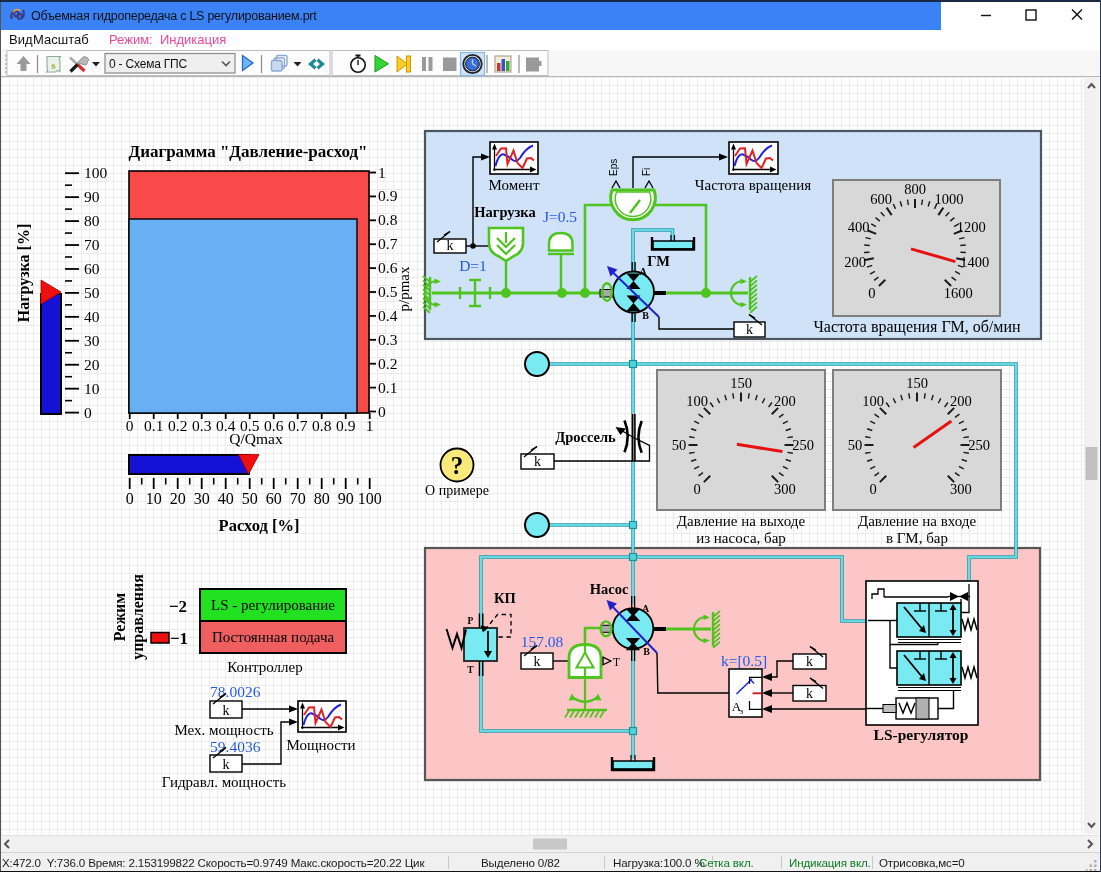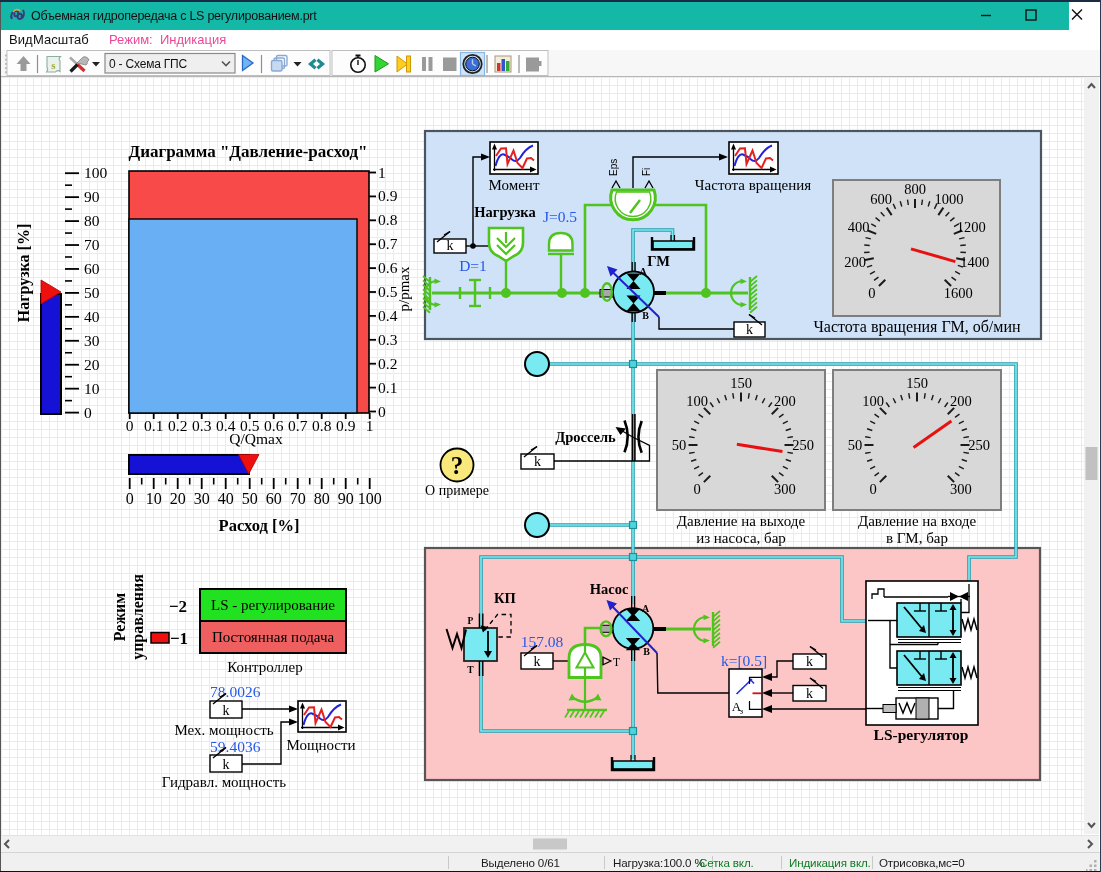--- a/index.html
+++ b/index.html
@@ -1,17 +1,17 @@
 <!DOCTYPE html>
 <html><head><meta charset="utf-8"><style>
 * { margin:0; padding:0; box-sizing:border-box; }
 body { width:1101px; height:872px; position:relative; overflow:hidden; background:#fff;
   font-family:"Liberation Sans", sans-serif; }
 #topstrip { position:absolute; left:0; top:0; width:1101px; height:2px; background:#1c2b45; }
-#titlebar { position:absolute; left:0; top:2px; width:1069px; height:28px; background:#14b8a6; }
+#titlebar { position:absolute; left:0; top:2px; width:941px; height:28px; background:#3b82f6; }
 #titlebar .t { position:absolute; left:31px; top:7px; font-size:12.5px; letter-spacing:-0.25px; color:#111; }
 #menubar { position:absolute; left:0; top:30px; width:1101px; height:19px; background:#fff; font-size:13px; color:#111;text-decoration:underline; }
 #toolbar { position:absolute; left:0; top:50px; width:1101px; height:27px; background:#f7f7f7; border-bottom:1px solid #b6b6b6; }
 #canvas { position:absolute; left:0; top:77px; width:1084px; height:758px; background:#fff;
   background-image:linear-gradient(#ebebeb 1px, transparent 1px), linear-gradient(90deg, #ebebeb 1px, transparent 1px);
   background-size:8px 8px; background-position:1px 0px; }
 #vsb { position:absolute; left:1084px; top:77px; width:15px; height:757px; background:#f1f1f1; }
 #hsb { position:absolute; left:0; top:835px; width:1099px; height:17px; background:#f1f1f1; border-top:1px solid #e2e2e2; }
 #status { position:absolute; left:0; top:852px; width:1101px; height:19px; background:#f0f0f0; border-top:1px solid #d4d4d4;
   font-size:11.6px; color:#1a1a1a; letter-spacing:-0.15px; }
@@ -685,22 +685,23 @@
  </svg>
 </div>
 <div id="hsb">
  <svg width="1099" height="16" viewBox="0 0 1099 16">
   <polyline points="9,4 5,8 9,12" fill="none" stroke="#555" stroke-width="2"></polyline>
   <rect x="533" y="2.5" width="34" height="11" fill="#c8c8c8"></rect>
   <polyline points="1088,4 1092,8 1088,12" fill="none" stroke="#555" stroke-width="2"></polyline>
  </svg>
 </div>
 <div id="status">
+ <span style="position:absolute;left:2px;top:3px">X:472.0&nbsp; Y:736.0 Время: 2.153199822 Скорость=0.9749 Макс.скорость=20.22 Цик</span>
  <div class="sep" style="left:448px"></div>
- <span style="position:absolute;left:481px;top:3px">Выделено 0/61</span>
+ <span style="position:absolute;left:481px;top:3px">Выделено 0/82</span>
  <div class="sep" style="left:604px"></div>
  <span style="position:absolute;left:613px;top:3px">Нагрузка:100.0 %</span>
  <div class="sep" style="left:712px"></div>
  <span style="position:absolute;left:699px;top:3px;color:#0e7c22">Сетка вкл.</span>
  <div class="sep" style="left:781px"></div>
  <span style="position:absolute;left:789px;top:3px;color:#0e7c22">Индикация вкл.</span>
  <div class="sep" style="left:872px"></div>
  <span style="position:absolute;left:879px;top:3px">Отрисовка,мс=0</span>
  <svg style="position:absolute;right:3px;top:7px" width="12" height="12">
       <g fill="#b0b0b0">

